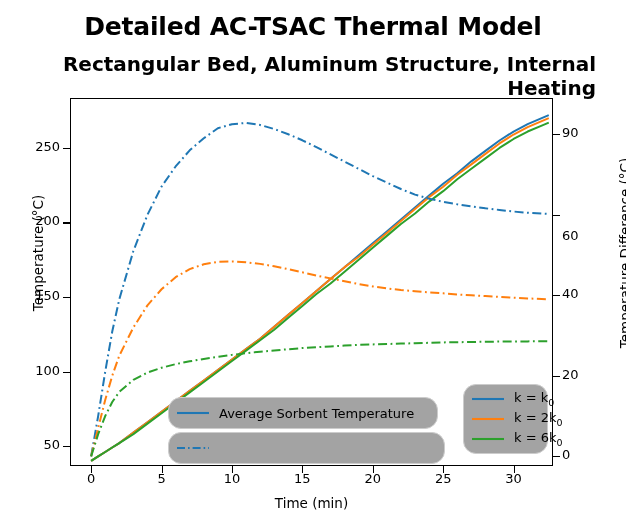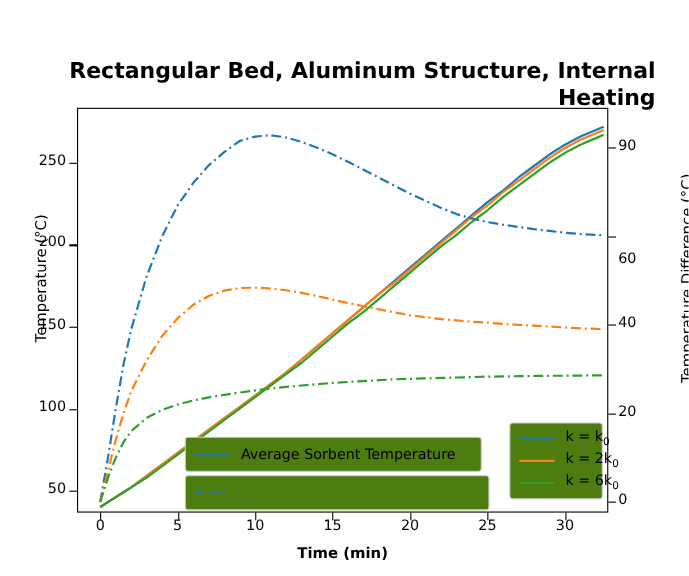--- a/index.html
+++ b/index.html
@@ -81,21 +81,20 @@
     transform-origin: center center;
   }
   .xlabel {
     position: absolute;
     left: 70px;
     top: 495px;
     width: 483px;
     text-align: center;
     font-size: 13.5px;
     color: #000000;
-    font-weight: bold;
   }
   .ytick-left {
     position: absolute;
     right: 566px;
     text-align: left;
     font-size: 13px;
     color: #000000;
     white-space: nowrap;
   }
   .ytick-right {
@@ -130,23 +129,23 @@
   }
   .tickmark-bottom {
     position: absolute;
     top: 466px;
     width: 1.1px;
     height: 7px;
     background: #000000;
   }
   .legend {
     position: absolute;
-    background: #4d7c0f;
+    background: #a3a3a3;
     border: 0.9px solid #cccccc;
-    border-radius: 3px;
+    border-radius: 13px;
     padding: 4px 7px;
     box-sizing: border-box;
   }
   .legend-row {
     display: flex;
     align-items: center;
     height: 20px;
   }
   .legend-sample {
     width: 34px;
@@ -179,20 +178,21 @@
   .sub0 {
     font-size: 9.5px;
     vertical-align: sub;
   }
 </style>
 </head>
 <body>
 
 <div id="figure">
 
+  <div class="title">Detailed AC-TSAC Thermal Model</div>
   <div class="subtitle">Rectangular Bed, Aluminum Structure, Internal Heating</div>
 
   <div class="axes-frame"></div>
 
   <svg class="plot-svg" id="plot-svg" viewBox="0 0 483 368" preserveAspectRatio="none">
       <path d="M21.12 362.93 L28.16 358.46 L35.20 353.99 L42.24 349.52 L49.29 345.05 L63.37 334.61 L77.45 324.18 L91.53 313.75 L105.61 303.31 L119.69 292.88 L133.78 282.45 L147.86 272.01 L161.94 261.58 L176.02 251.15 L190.10 240.71 L204.18 228.79 L218.27 216.87 L232.35 204.94 L246.43 193.02 L260.51 181.09 L274.59 169.17 L288.67 157.25 L302.76 145.32 L316.84 133.40 L330.92 121.47 L345.00 109.55 L359.08 97.63 L373.16 85.70 L387.24 75.27 L401.33 63.35 L415.41 52.91 L429.49 42.48 L443.57 33.54 L457.65 26.08 L471.73 20.12 L478.78 17.14" fill="none" stroke="#1f77b4" stroke-width="2.0" stroke-linecap="butt" stroke-linejoin="round"></path>
       <path d="M21.12 362.93 L28.16 358.46 L35.20 353.99 L42.24 349.52 L49.29 345.05 L63.37 334.61 L77.45 324.18 L91.53 313.75 L105.61 303.31 L119.69 292.88 L133.78 282.45 L147.86 272.01 L161.94 261.58 L176.02 251.15 L190.10 240.71 L204.18 228.79 L218.27 216.87 L232.35 204.94 L246.43 193.02 L260.51 181.09 L274.59 169.17 L288.67 158.74 L302.76 146.81 L316.84 134.89 L330.92 122.96 L345.00 111.04 L359.08 99.12 L373.16 88.68 L387.24 76.76 L401.33 66.33 L415.41 55.89 L429.49 45.46 L443.57 36.52 L457.65 29.06 L471.73 23.10 L478.78 20.12" fill="none" stroke="#ff7f0e" stroke-width="2.0" stroke-linecap="butt" stroke-linejoin="round"></path>
       <path d="M21.12 362.93 L28.16 358.46 L35.20 353.99 L42.24 349.52 L49.29 345.05 L63.37 336.10 L77.45 325.67 L91.53 315.24 L105.61 304.80 L119.69 294.37 L133.78 283.94 L147.86 273.50 L161.94 263.07 L176.02 252.64 L190.10 242.20 L204.18 231.77 L218.27 219.85 L232.35 207.92 L246.43 196.00 L260.51 185.57 L274.59 173.64 L288.67 161.72 L302.76 149.79 L316.84 137.87 L330.92 125.95 L345.00 115.51 L359.08 103.59 L373.16 93.16 L387.24 81.23 L401.33 70.80 L415.41 60.36 L429.49 49.93 L443.57 40.99 L457.65 33.54 L471.73 27.57 L478.78 24.59" fill="none" stroke="#2ca02c" stroke-width="2.0" stroke-linecap="butt" stroke-linejoin="round"></path>
       <path d="M21.12 358.34 L28.16 318.07 L35.20 273.79 L42.24 233.52 L49.29 201.31 L63.37 153.00 L77.45 116.76 L91.53 88.58 L105.61 68.45 L119.69 52.34 L133.78 40.26 L147.86 30.20 L161.94 26.17 L176.02 24.96 L190.10 26.98 L204.18 31.00 L218.27 36.24 L232.35 42.28 L246.43 49.12 L260.51 56.37 L274.59 63.61 L288.67 70.86 L302.76 78.11 L316.84 84.55 L330.92 90.99 L345.00 96.63 L359.08 100.66 L373.16 103.88 L387.24 106.29 L401.33 108.31 L415.41 110.32 L429.49 111.93 L443.57 113.54 L457.65 114.75 L471.73 115.55 L478.78 115.96" fill="none" stroke="#1f77b4" stroke-width="2.0" stroke-linecap="butt" stroke-linejoin="round" stroke-dasharray="9,3.5,1.8,3.5"></path>
       <path d="M21.12 358.34 L28.16 330.15 L35.20 301.97 L42.24 277.81 L49.29 257.68 L63.37 229.50 L77.45 207.35 L91.53 191.25 L105.61 179.17 L119.69 171.12 L133.78 166.28 L147.86 163.87 L161.94 163.47 L176.02 164.27 L190.10 165.88 L204.18 168.30 L218.27 171.12 L232.35 174.34 L246.43 177.56 L260.51 180.38 L274.59 183.19 L288.67 186.01 L302.76 188.43 L316.84 190.44 L330.92 192.05 L345.00 193.26 L359.08 194.47 L373.16 195.27 L387.24 196.48 L401.33 197.29 L415.41 198.09 L429.49 198.90 L443.57 199.70 L457.65 200.51 L471.73 200.91 L478.78 201.31" fill="none" stroke="#ff7f0e" stroke-width="2.0" stroke-linecap="butt" stroke-linejoin="round" stroke-dasharray="9,3.5,1.8,3.5"></path>

